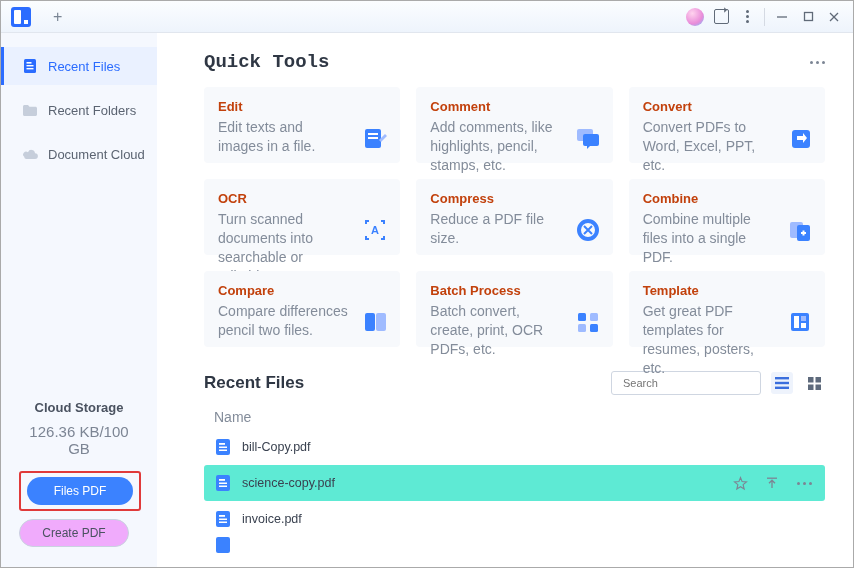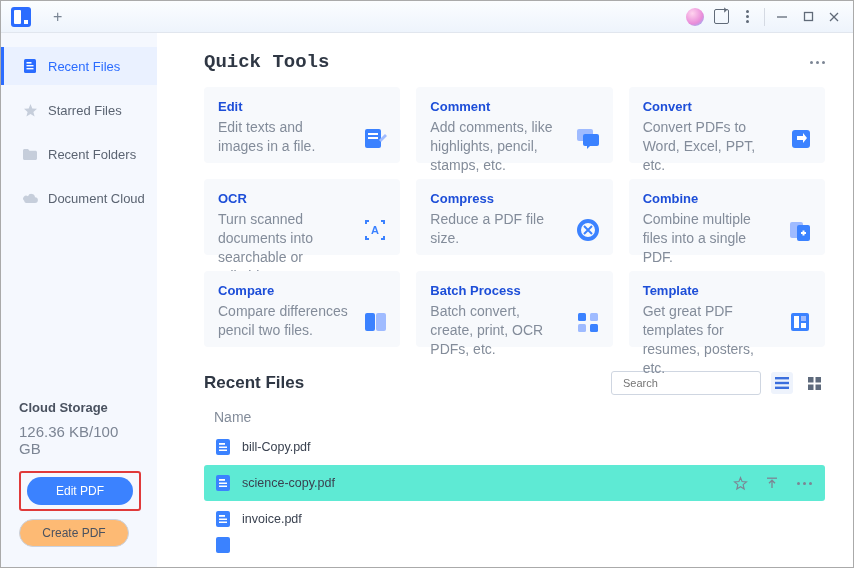--- a/index.html
+++ b/index.html
@@ -20,37 +20,37 @@
 .dots-v span{width:3px;height:3px;background:#606a78;border-radius:50%;}
 .divider-v { width:1px; height:18px; background:#d5dae3; margin:0 4px;}
 
 
 .main { display:flex; height: calc(100% - 32px); gap: 19px; }
 .sidebar { width: 156px; background:#f5f8fe; display:flex; flex-direction:column; padding-top:14px; }
 .nav-item { display:flex; align-items:center; height:38px; padding-left:18px; gap:10px; color:#5b6472; font-size:13px; cursor:pointer; border-left:3px solid transparent; margin-bottom:6px;}
 .nav-item.active { background:#eaf1ff; color:#2b6cff; border-left-color:#2b6cff; }
 .nav-ic { width:16px; height:16px; display:flex; align-items:center; justify-content:center; color:inherit;}
 .sidebar-spacer { flex:1; }
-.cloud-block { padding: 0 18px 10px; }
+.cloud-block { padding: 0 18px 10px; text-align: center; }
 .cloud-title { font-size:13px; color:#4a5260; font-weight:600; margin-bottom:8px;}
 .cloud-usage { font-size:15px; color:#7c8594; margin-bottom:14px;}
 .btn { width:110px; height:28px; border-radius:14px; font-size:12px; display:flex; align-items:center; justify-content:center; cursor:pointer; margin-bottom:10px;}
 .btn-primary { background:#3b82ff; color:#fff; border:none;}
-.btn-secondary { background:#fdba74; color:#4a5260; border:1px solid #c9d2e0;}
+.btn-secondary { background:#f0abfc; color:#4a5260; border:1px solid #c9d2e0;}
 .red-hl { border:2px solid #e03a3a; padding:4px 6px; border-radius:3px; margin-bottom:8px; width:122px; display:flex; justify-content:center;}
 
 .content { flex:1; padding: 18px 28px 0 28px; overflow:hidden; background:#fff;}
 .sec-head { display:flex; align-items:center; margin-bottom:14px;}
 .sec-head h1 { font-size:19px; font-weight:600; color:#2f3744; flex:1;font-family:Liberation Mono, monospace;}
 .dots-h { display:flex; gap:3px;}
 .dots-h span{width:3px;height:3px;background:#7c8594;border-radius:50%;}
 
 .tools { display:grid; grid-template-columns: repeat(3, 1fr); gap:16px; margin-bottom:24px;}
 .tool { background:#f7f9fc; border-radius:4px; padding:12px 14px; height:76px; position:relative; cursor:pointer;}
-.tool h3 { font-size:13px; font-weight:600; color:#1d4ed8; margin-bottom:4px;}
+.tool h3 { font-size:13px; font-weight:600; color:#c2410c; margin-bottom:4px;}
 .tool p { font-size:14px; color:#838c9a; line-height:1.35; max-width:130px;}
 .tool-ic { position:absolute; right:12px; bottom:12px; width:26px; height:26px; display:flex; align-items:center; justify-content:center;}
 .tool-ic svg { width:26px; height:26px;}
 
 .rf-head { display:flex; align-items:center; margin-bottom:10px;}
 .rf-head h2 { font-size:17px; font-weight:600; color:#2f3744; flex:1;}
 .search { display:flex; align-items:center; border:1px solid #cfd6e1; border-radius:3px; height:24px; width:150px; padding:0 6px; gap:5px;}
 .search input { border:none; outline:none; font-size:11px; flex:1; color:#555; background:transparent;}
 .view-ic { width:22px; height:22px; margin-left:10px; display:flex; align-items:center; justify-content:center; cursor:pointer; color:#5e6a7c;}
 .view-ic.active { background:#eef3fc; border-radius:3px; color:#3b6fdd;}
@@ -110,48 +110,40 @@
             <rect x="1" y="1" width="12" height="14" rx="1.5" fill="#2b6cff"></rect>
             <rect x="3.5" y="4" width="5" height="1.6" fill="#fff"></rect>
             <rect x="3.5" y="7" width="7" height="1.4" fill="#fff"></rect>
             <rect x="3.5" y="10" width="7" height="1.4" fill="#fff"></rect>
           </svg>
         </span>
       <span>Recent Files</span>
     </div>
     <div class="nav-item">
       <span class="nav-ic">
-          <svg width="15" height="15">
-            <polygon points="7.5,1 9.3,5.5 14,5.8 10.4,8.9 11.6,13.6 7.5,11 3.4,13.6 4.6,8.9 1,5.8 5.7,5.5" fill="#c6cedb"></polygon>
-          </svg>
-        </span>
-      <span>Starred Files</span>
-    </div>
-    <div class="nav-item">
-      <span class="nav-ic">
           <svg width="16" height="13">
             <path d="M1 2.5 C1 1.7 1.7 1 2.5 1 L6 1 L7.5 2.7 L13.5 2.7 C14.3 2.7 15 3.4 15 4.2 L15 10.5 C15 11.3 14.3 12 13.5 12 L2.5 12 C1.7 12 1 11.3 1 10.5 Z" fill="#c6cedb"></path>
           </svg>
         </span>
       <span>Recent Folders</span>
     </div>
     <div class="nav-item">
       <span class="nav-ic">
           <svg width="17" height="12">
             <path d="M13 5.2 A3.6 3.6 0 0 0 6 4.3 A2.8 2.8 0 0 0 2.2 8.8 A2.2 2.2 0 0 0 4 11 L13 11 A2.9 2.9 0 0 0 13 5.2 Z" fill="#c6cedb"></path>
           </svg>
         </span>
       <span>Document Cloud</span>
     </div>
     <div class="sidebar-spacer"></div>
     <div class="cloud-block">
       <div class="cloud-title">Cloud Storage</div>
       <div class="cloud-usage">126.36 KB/100 GB</div>
       <div class="red-hl">
-        <div class="btn btn-primary" style="margin-bottom:0">Edit PDF</div>
+        <div class="btn btn-primary" style="margin-bottom:0">Files PDF</div>
       </div>
       <div class="btn btn-secondary">Create PDF</div>
     </div>
   </div>
 
   <div class="content">
     <div class="sec-head">
       <h1>Quick Tools</h1>
       <div class="dots-h">
           <span></span>

